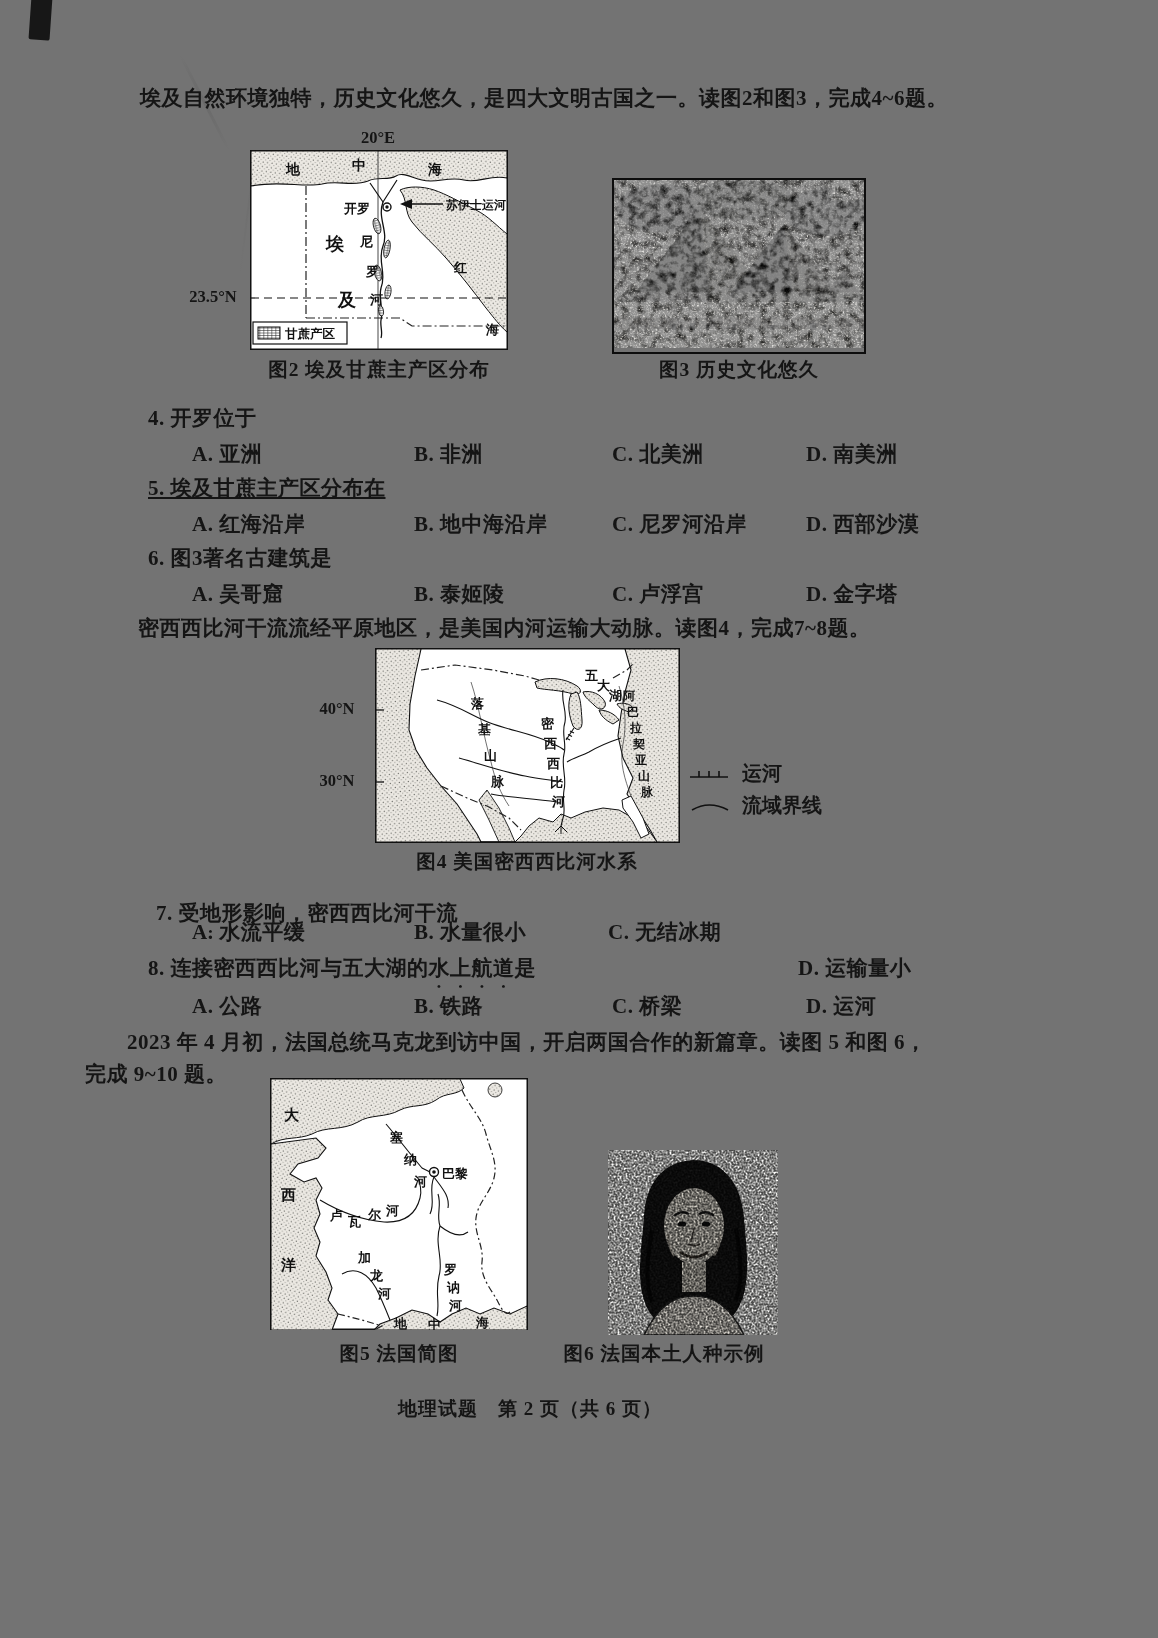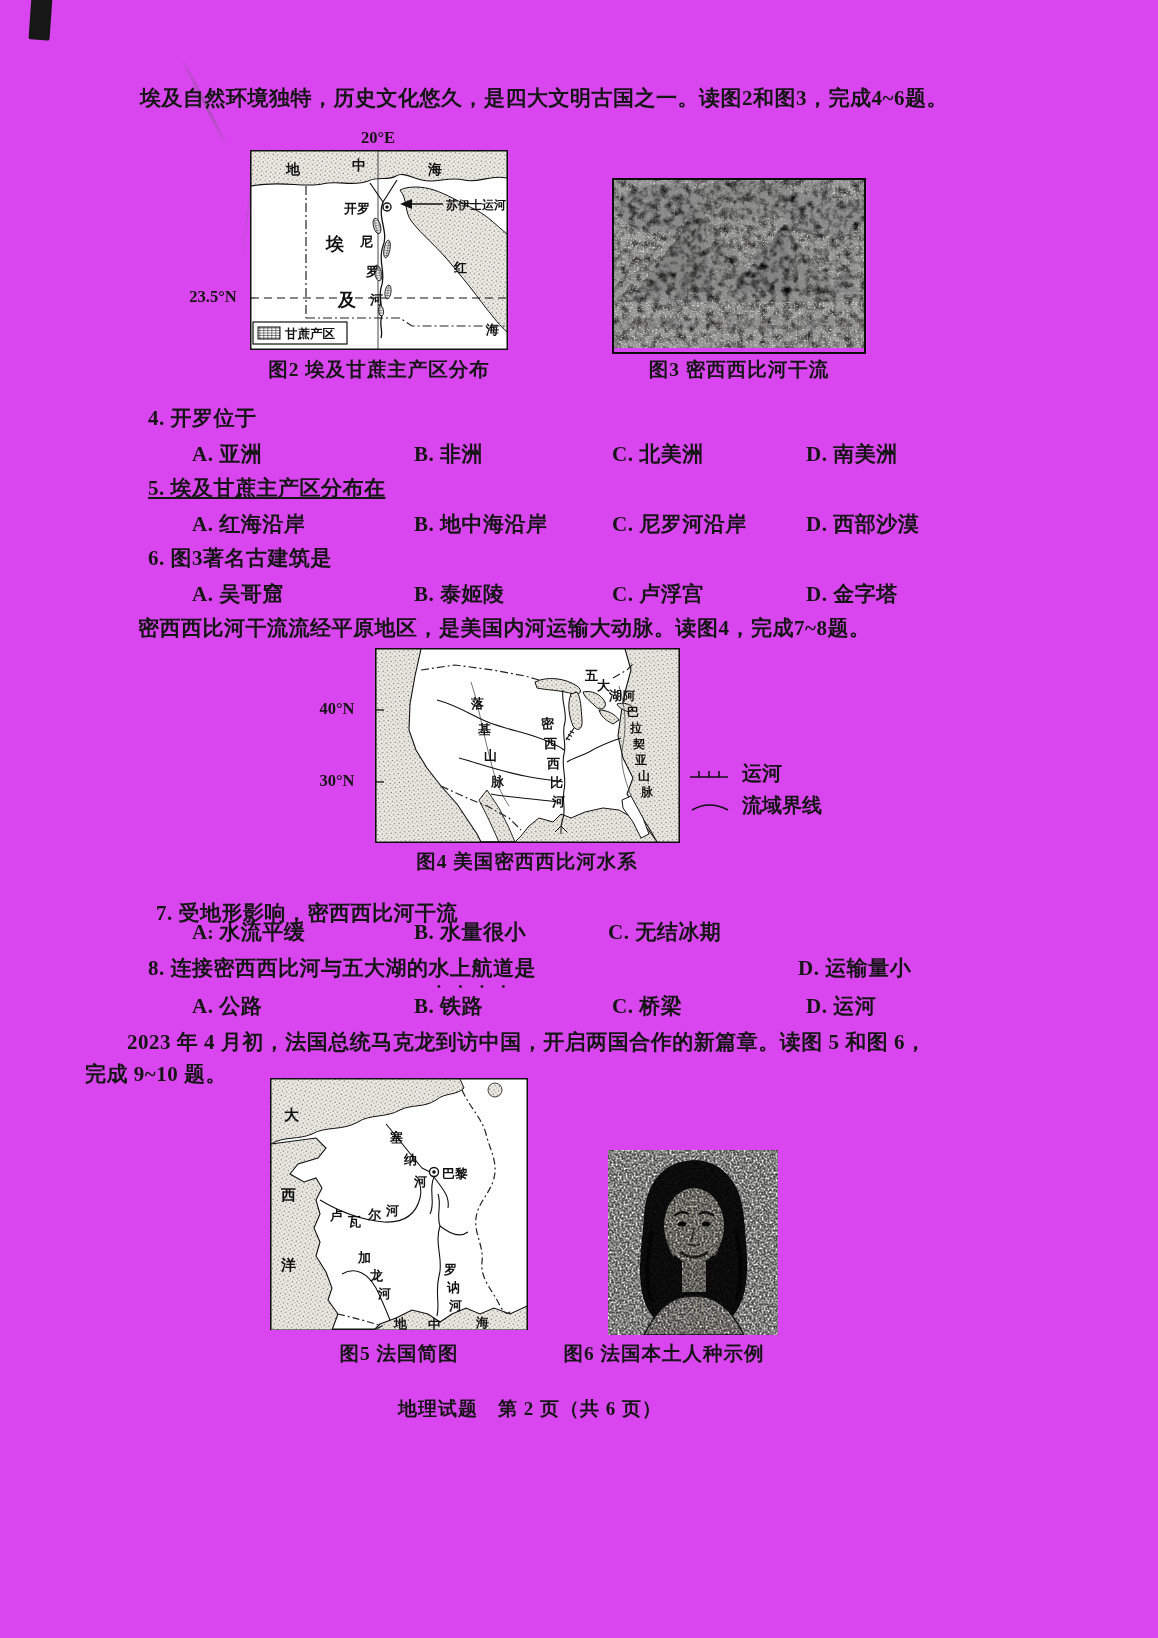--- a/index.html
+++ b/index.html
@@ -1,16 +1,16 @@
 <!DOCTYPE html>
 <html><head>
 <meta charset="utf-8">
 <style>
   html,body{margin:0;padding:0;background:#ffffff;}
-  #page{position:relative;width:1158px;height:1638px;background:#d946ef;
+  #page{position:relative;width:1158px;height:1638px;background:#737373;
         font-family:"Liberation Serif","DejaVu Serif",serif;color:#151515;overflow:hidden;}
   .t{position:absolute;white-space:nowrap;font-weight:600;font-size:21px;letter-spacing:.5px;}
   .opt{position:absolute;white-space:nowrap;font-weight:600;font-size:21px;letter-spacing:.5px;}
   .cap{position:absolute;transform:translateX(-50%);white-space:nowrap;font-weight:700;font-size:19.5px;letter-spacing:1px;}
   .lbl{position:absolute;font-weight:700;font-size:16.5px;white-space:nowrap;}
   .ra{text-align:center;}
   .emph{text-emphasis:filled dot;-webkit-text-emphasis:filled dot;
         text-emphasis-position:under right;-webkit-text-emphasis-position:under;}
   .figbox{position:absolute;}
   svg text{font-family:"Liberation Serif","DejaVu Serif",serif;font-weight:bold;fill:#111;}
@@ -135,21 +135,21 @@
           <rect x="92" y="145" width="3" height="5"></rect>
         <rect x="118" y="144" width="4" height="6"></rect>
           <rect x="156" y="145" width="4" height="5"></rect>
         <rect x="196" y="143" width="6" height="7"></rect>
           <rect x="208" y="145" width="4" height="5"></rect>
       </g>
       <rect width="250" height="168" filter="url(#g3a)" opacity=".8"></rect>
       <rect width="250" height="168" filter="url(#g3b)" opacity=".5"></rect>
     </svg>
   </div>
-  <div class="cap" style="left:739px;top:356px;">图3 密西西比河干流</div>
+  <div class="cap" style="left:739px;top:356px;">图3 历史文化悠久</div>
 
   <div class="t" style="left:148px;top:404px;">4. 开罗位于</div>
   <span class="opt" style="left:192px;top:440px;">A. 亚洲</span>
   <span class="opt" style="left:414px;top:440px;">B. 非洲</span>
   <span class="opt" style="left:612px;top:440px;">C. 北美洲</span>
   <span class="opt" style="left:806px;top:440px;">D. 南美洲</span>
 
   <div class="t" style="left:148px;top:474px;text-decoration:underline;">5. 埃及甘蔗主产区分布在</div>
   <span class="opt" style="left:192px;top:510px;">A. 红海沿岸</span>
   <span class="opt" style="left:414px;top:510px;">B. 地中海沿岸</span>

